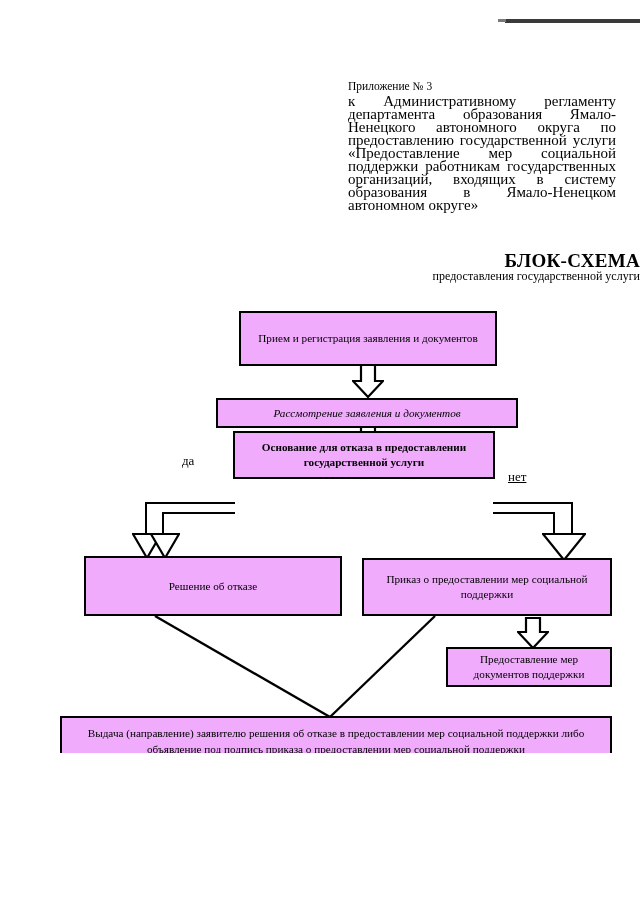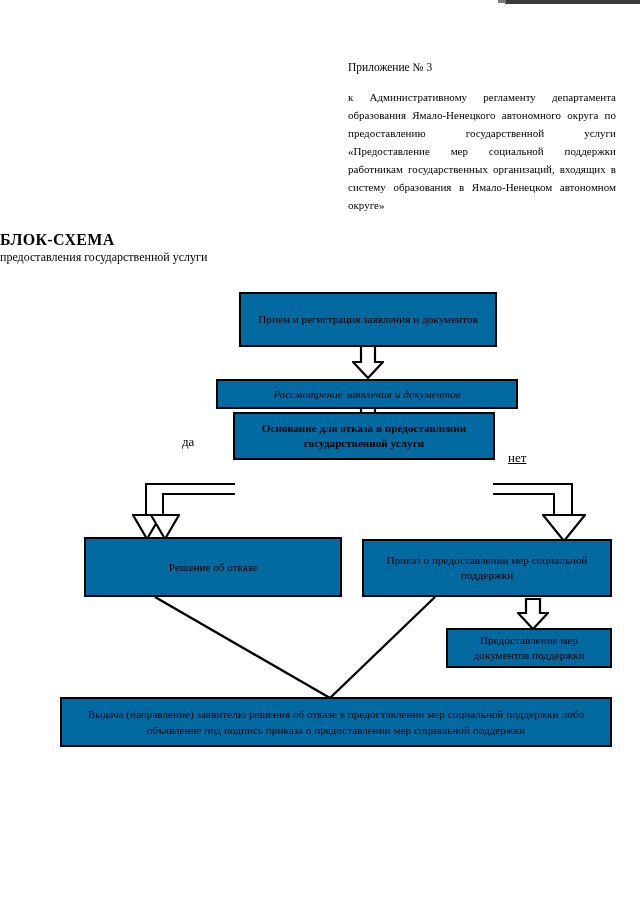--- a/index.html
+++ b/index.html
@@ -7,23 +7,24 @@
     padding: 0;
     background: #ffffff;
   }
   body {
     font-family: "Liberation Serif", "DejaVu Serif", serif;
     color: #000000;
   }
   #page {
     position: relative;
     width: 640px;
-    height: 905px;
+    height: 734px;
     background: #ffffff;
     overflow: hidden;
+    margin-top: 19px;
   }
 
   
   .scan-artifact {
     position: absolute;
     top: 0px;
     left: 505px;
     width: 135px;
     height: 4px;
     background: #3a3a3a;
@@ -42,54 +43,54 @@
     position: absolute;
     left: 348px;
     top: 60px;
     width: 270px;
     font-size: 11.5px;
     line-height: 15px;
   }
   .hdr-body {
     position: absolute;
     left: 348px;
-    top: 88px;
+    top: 76px;
     width: 268px;
-    font-size: 11px;
-    line-height: 18px;
+    font-size: 15px;
+    line-height: 13px;
     text-align: justify;
     text-align-last: left;
   }
 
   
   .title-main {
     position: absolute;
     left: 0;
     top: 231px;
     width: 640px;
-    text-align: left;
-    font-size: 16px;
+    text-align: right;
+    font-size: 19px;
     font-weight: bold;
     letter-spacing: 0.3px;
   }
   .title-sub {
     position: absolute;
     left: 0;
     top: 250px;
     width: 640px;
-    text-align: left;
+    text-align: right;
     font-size: 12px;
   }
 
   
   .node {
     position: absolute;
     box-sizing: border-box;
     border: 2px solid #000;
-    background: #0369a1;
+    background: #f0abfc;
     display: flex;
     align-items: center;
     justify-content: center;
     text-align: center;
     font-size: 11.2px;
     line-height: 15px;
     padding: 2px 8px;
     z-index: 3;
   }
 

